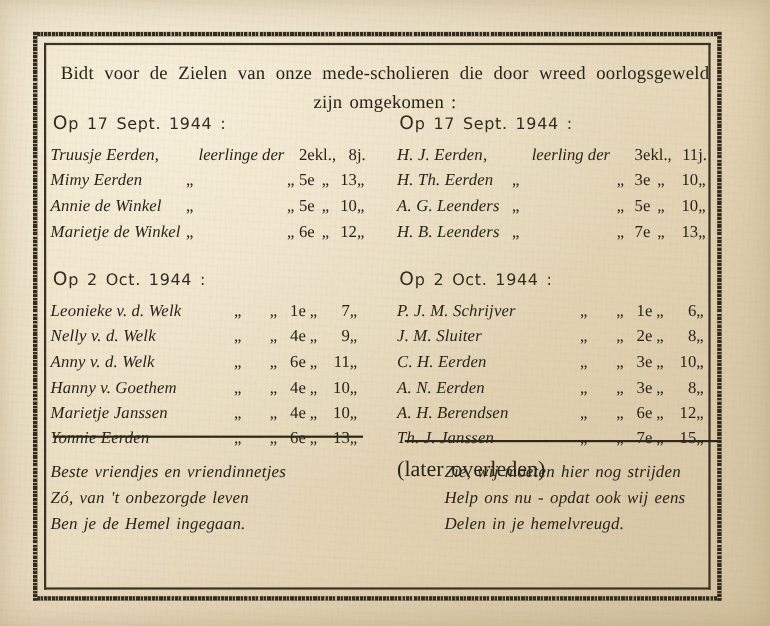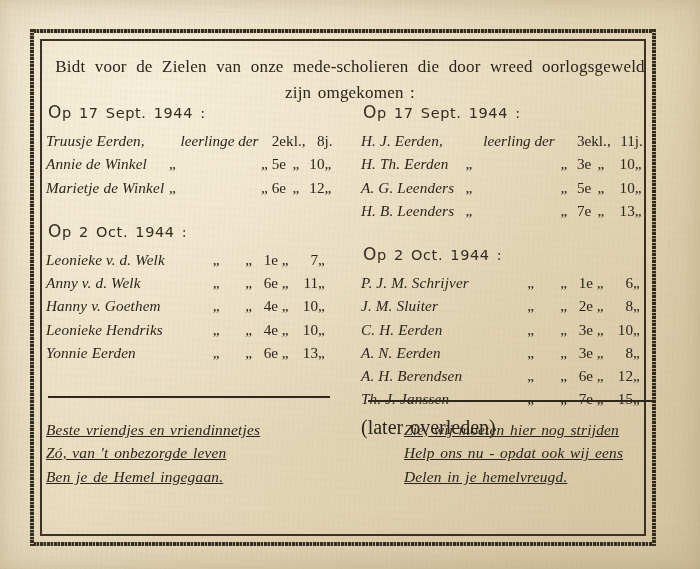--- a/index.html
+++ b/index.html
@@ -169,21 +169,20 @@
   #vrule-right { left: 322px; top: 354px; width: 286px; }
 
   
   #verses {
     position: absolute;
     top: 372px;
     left: 0;
     width: 608px;
     display: flex;
     gap: 45px;
-    text-decoration: underline;
   }
   .verse {
     width: 290px;
     font-style: italic;
     font-size: 15.4px;
     line-height: 1.52;
     letter-spacing: 0.2px;
     word-spacing: 1.5px;
   }
   #verse-right { padding-left: 32px; width: 258px; }
@@ -223,20 +222,30 @@
                 <td class="name">Truusje Eerden,</td>
                 <td class="dit1">&nbsp;</td>
                 <td class="desc">leerlinge der</td>
                 <td class="dit2">&nbsp;</td>
                 <td class="grade">2e</td>
                 <td class="dit3">kl.,</td>
                 <td class="age">8</td>
                 <td class="unit">j.</td>
               </tr>
               <tr>
+                <td class="name">Mimy Eerden</td>
+                <td class="dit1">„</td>
+                <td class="desc">&nbsp;</td>
+                <td class="dit2">„</td>
+                <td class="grade">5e</td>
+                <td class="dit3">„</td>
+                <td class="age">13</td>
+                <td class="unit">„</td>
+              </tr>
+              <tr>
                 <td class="name">Annie de Winkel</td>
                 <td class="dit1">„</td>
                 <td class="desc">&nbsp;</td>
                 <td class="dit2">„</td>
                 <td class="grade">5e</td>
                 <td class="dit3">„</td>
                 <td class="age">10</td>
                 <td class="unit">„</td>
               </tr>
               <tr>
@@ -259,41 +268,51 @@
                 <td class="name">Leonieke v. d. Welk</td>
                 <td class="dit1">„</td>
                 <td class="desc">&nbsp;</td>
                 <td class="dit2">„</td>
                 <td class="grade">1e</td>
                 <td class="dit3">„</td>
                 <td class="age">7</td>
                 <td class="unit">„</td>
               </tr>
               <tr>
+                <td class="name">Nelly v. d. Welk</td>
+                <td class="dit1">„</td>
+                <td class="desc">&nbsp;</td>
+                <td class="dit2">„</td>
+                <td class="grade">4e</td>
+                <td class="dit3">„</td>
+                <td class="age">9</td>
+                <td class="unit">„</td>
+              </tr>
+              <tr>
                 <td class="name">Anny v. d. Welk</td>
                 <td class="dit1">„</td>
                 <td class="desc">&nbsp;</td>
                 <td class="dit2">„</td>
                 <td class="grade">6e</td>
                 <td class="dit3">„</td>
                 <td class="age">11</td>
                 <td class="unit">„</td>
               </tr>
               <tr>
                 <td class="name">Hanny v. Goethem</td>
                 <td class="dit1">„</td>
                 <td class="desc">&nbsp;</td>
                 <td class="dit2">„</td>
                 <td class="grade">4e</td>
                 <td class="dit3">„</td>
                 <td class="age">10</td>
                 <td class="unit">„</td>
               </tr>
               <tr>
-                <td class="name">Leonieke Hendriks</td>
+                <td class="name">Marietje Janssen</td>
                 <td class="dit1">„</td>
                 <td class="desc">&nbsp;</td>
                 <td class="dit2">„</td>
                 <td class="grade">4e</td>
                 <td class="dit3">„</td>
                 <td class="age">10</td>
                 <td class="unit">„</td>
               </tr>
               <tr>
                 <td class="name">Yonnie Eerden</td>

